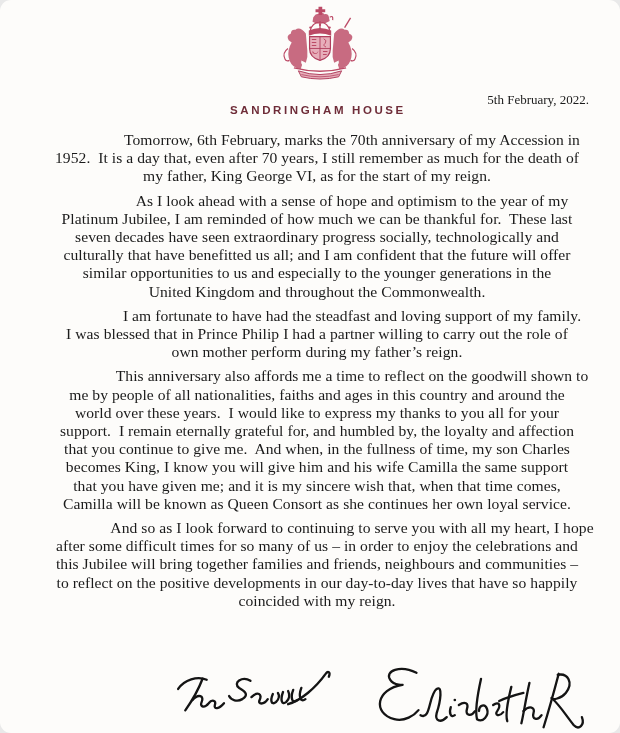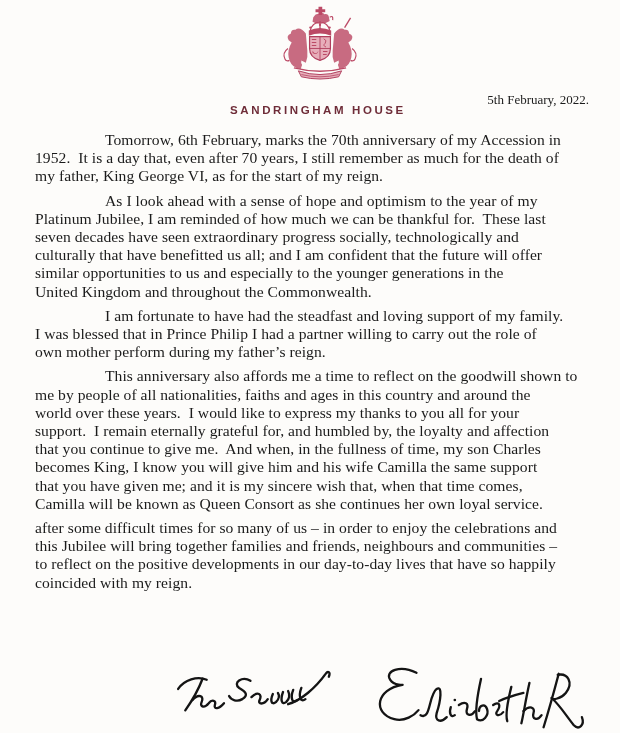--- a/index.html
+++ b/index.html
@@ -3,20 +3,21 @@
 <meta charset="utf-8">
 <style>
   html,body{margin:0;padding:0;background:#e9e9e9;}
   .page{
     position:relative;
     width:620px;height:733px;
     background:#fdfcfa;
     overflow:hidden;
     font-family:"Liberation Serif", serif;
     color:#1b1b1b;
+    border-radius:11px;
   }
   .crest{
     position:absolute;top:5px;left:279px;width:82px;height:78px;
   }
   .house-name{
     position:absolute;top:104px;left:0;width:636px;
     text-align:center;
     font-family:"Liberation Sans", sans-serif;
     font-weight:bold;
     font-size:11.5px;
@@ -24,21 +25,21 @@
     color:#6e2c38;
   }
   .date-line{
     position:absolute;top:92px;right:31px;
     font-size:13px;
     white-space:pre;
   }
   .letter-body{
     position:absolute;top:131px;left:19px;width:590px;
   }
-  .para{margin:0 0 6px 16px;padding:0;}
+  .para{margin:0 0 6px 6px;padding:0;text-align:center;}
   .line{
     display:block;
     white-space:pre;
     font-size:15.6px;
     line-height:18.2px;
     letter-spacing:0.05px;
   }
   .line.first{padding-left:70px;}
   .sig-closing{position:absolute;left:170px;top:668px;}
   .sig-royal{position:absolute;left:360px;top:664px;}
@@ -116,20 +117,21 @@
       <span class="line first">This anniversary also affords me a time to reflect on the goodwill shown to</span>
       <span class="line">me by people of all nationalities, faiths and ages in this country and around the</span>
       <span class="line">world over these years.  I would like to express my thanks to you all for your</span>
       <span class="line">support.  I remain eternally grateful for, and humbled by, the loyalty and affection</span>
       <span class="line">that you continue to give me.  And when, in the fullness of time, my son Charles</span>
       <span class="line">becomes King, I know you will give him and his wife Camilla the same support</span>
       <span class="line">that you have given me; and it is my sincere wish that, when that time comes,</span>
       <span class="line">Camilla will be known as Queen Consort as she continues her own loyal service.</span>
     </p>
     <p class="para">
+      <span class="line first">And so as I look forward to continuing to serve you with all my heart, I hope</span>
       <span class="line">after some difficult times for so many of us – in order to enjoy the celebrations and</span>
       <span class="line">this Jubilee will bring together families and friends, neighbours and communities –</span>
       <span class="line">to reflect on the positive developments in our day-to-day lives that have so happily</span>
       <span class="line">coincided with my reign.</span>
     </p>
   </div>
 
   <svg class="sig-closing" width="168" height="48" viewBox="0 0 165 46" aria-label="Your Servant">
     <path class="sig-stroke" d="M8,20 C14,11 27,7 36,11"></path>
     <path class="sig-stroke" d="M32,10 C27,23 20,34 15,41"></path>

